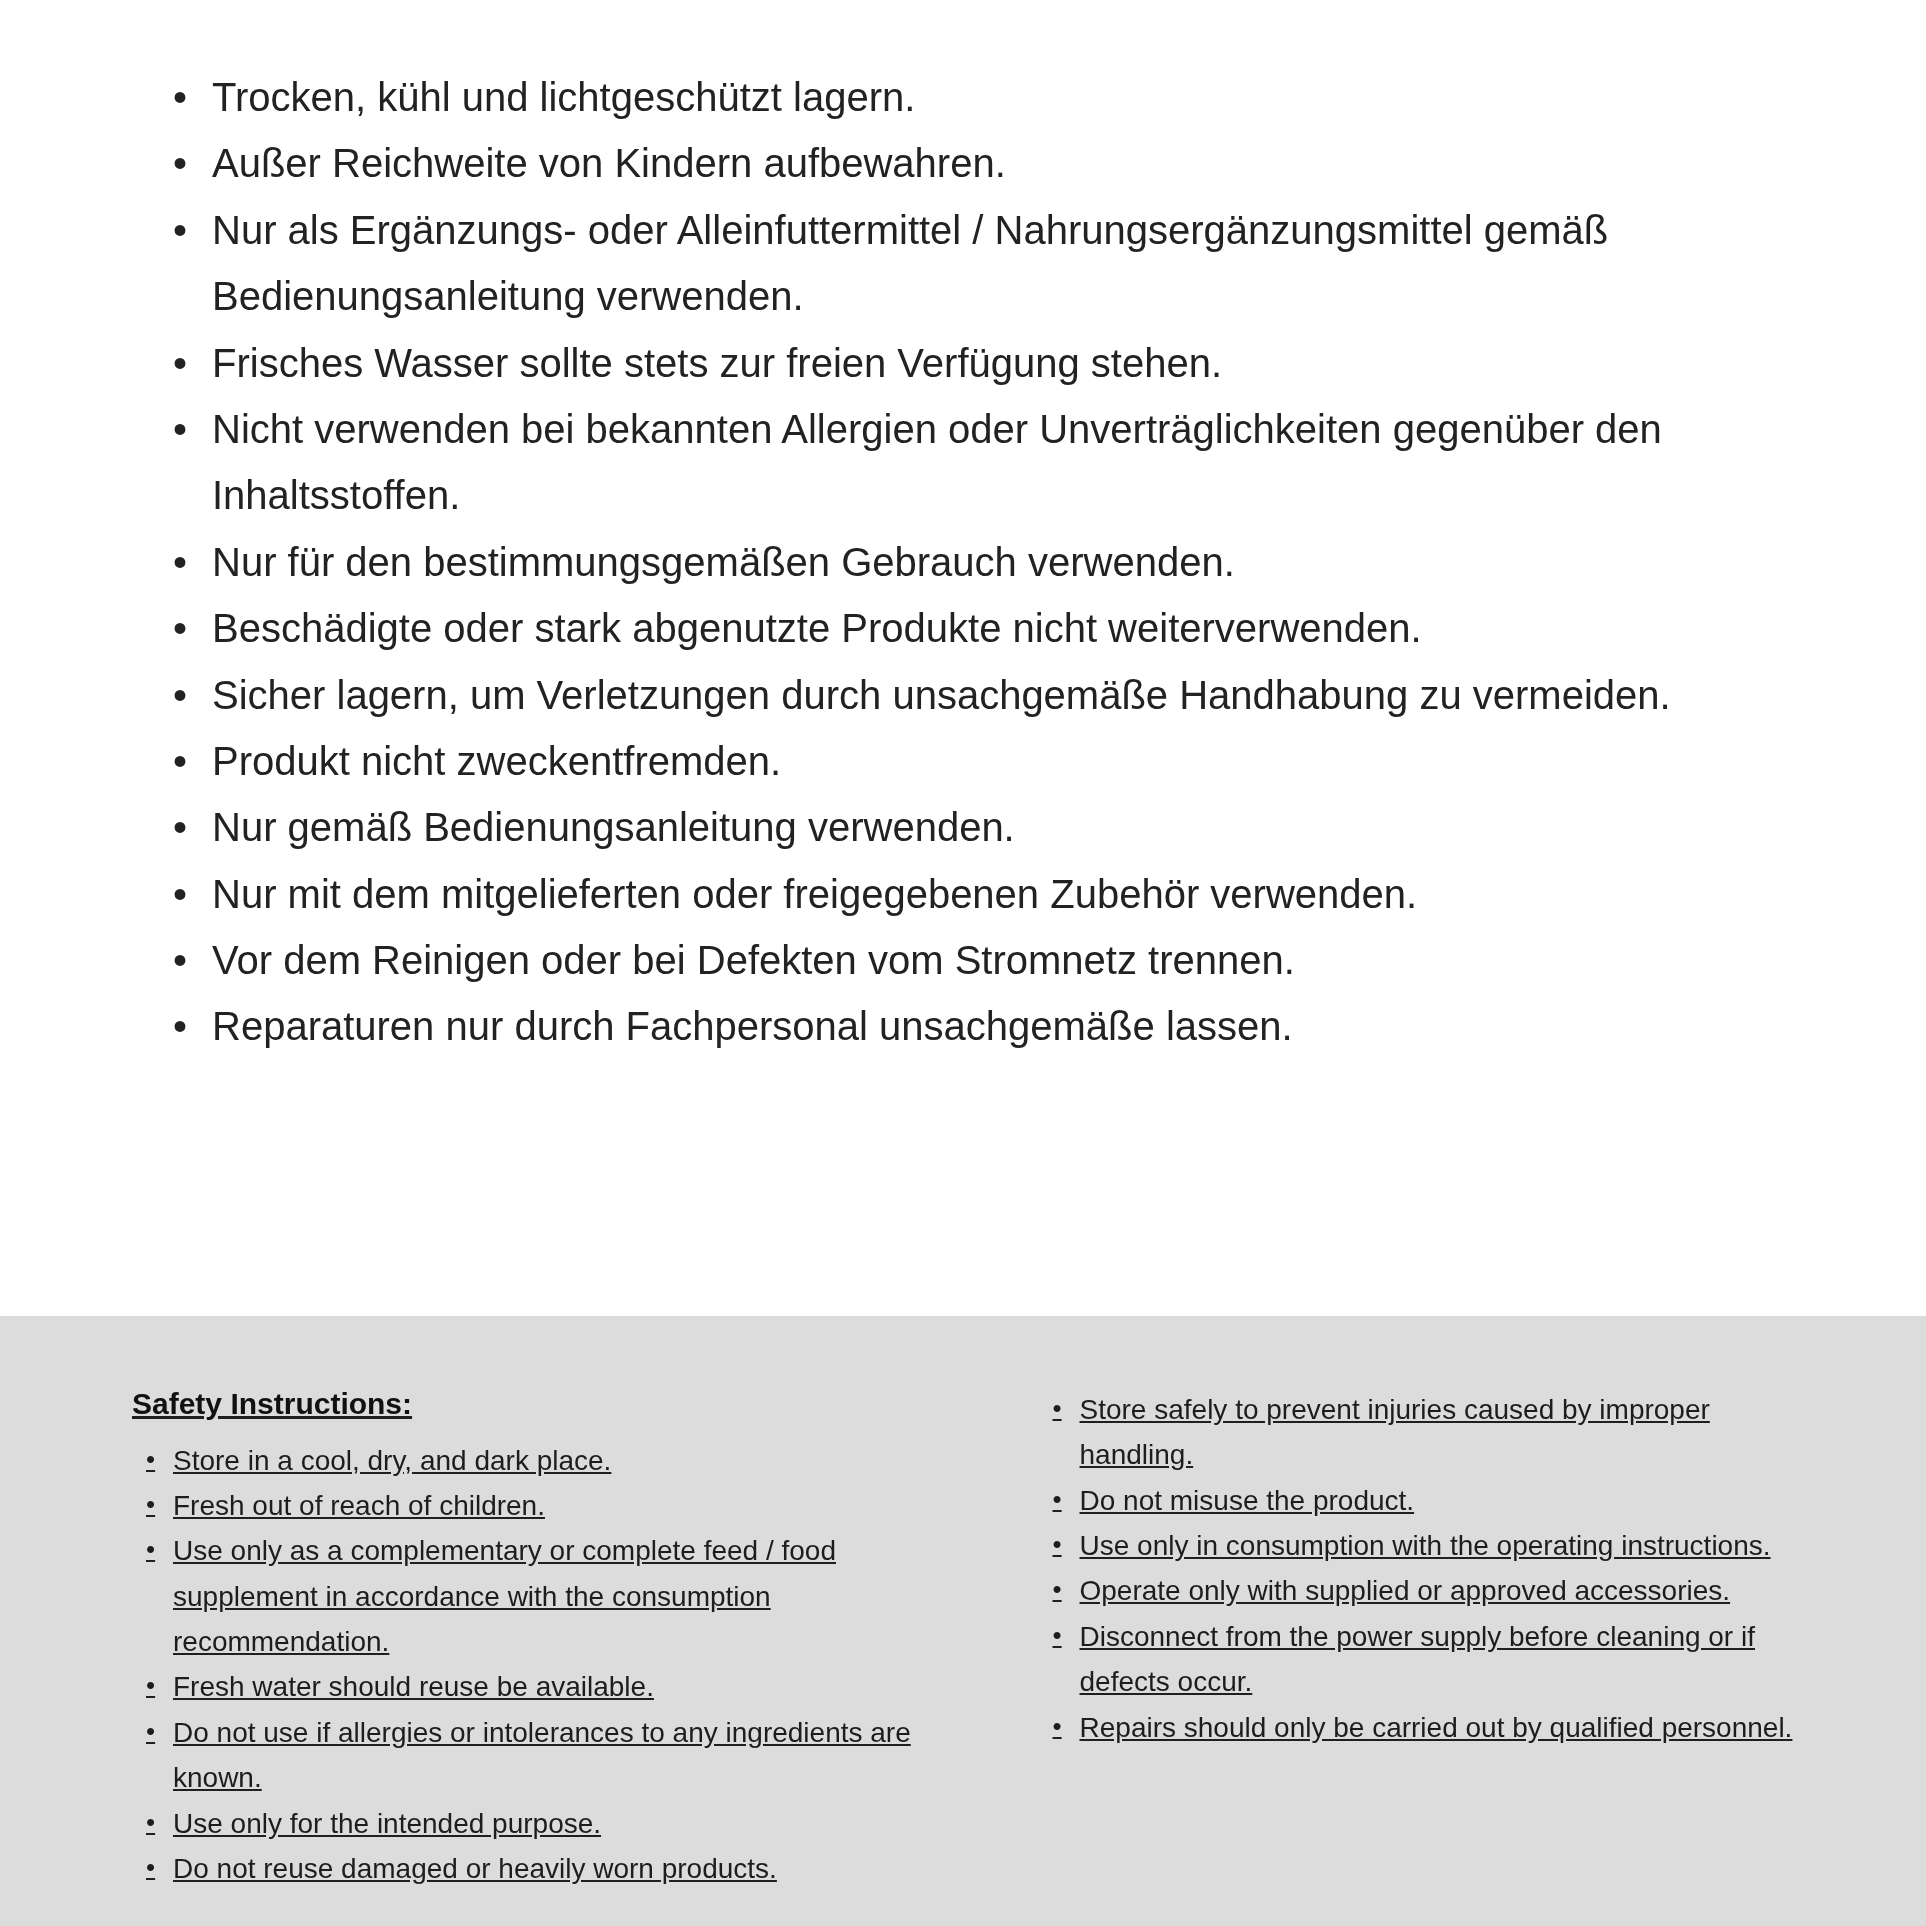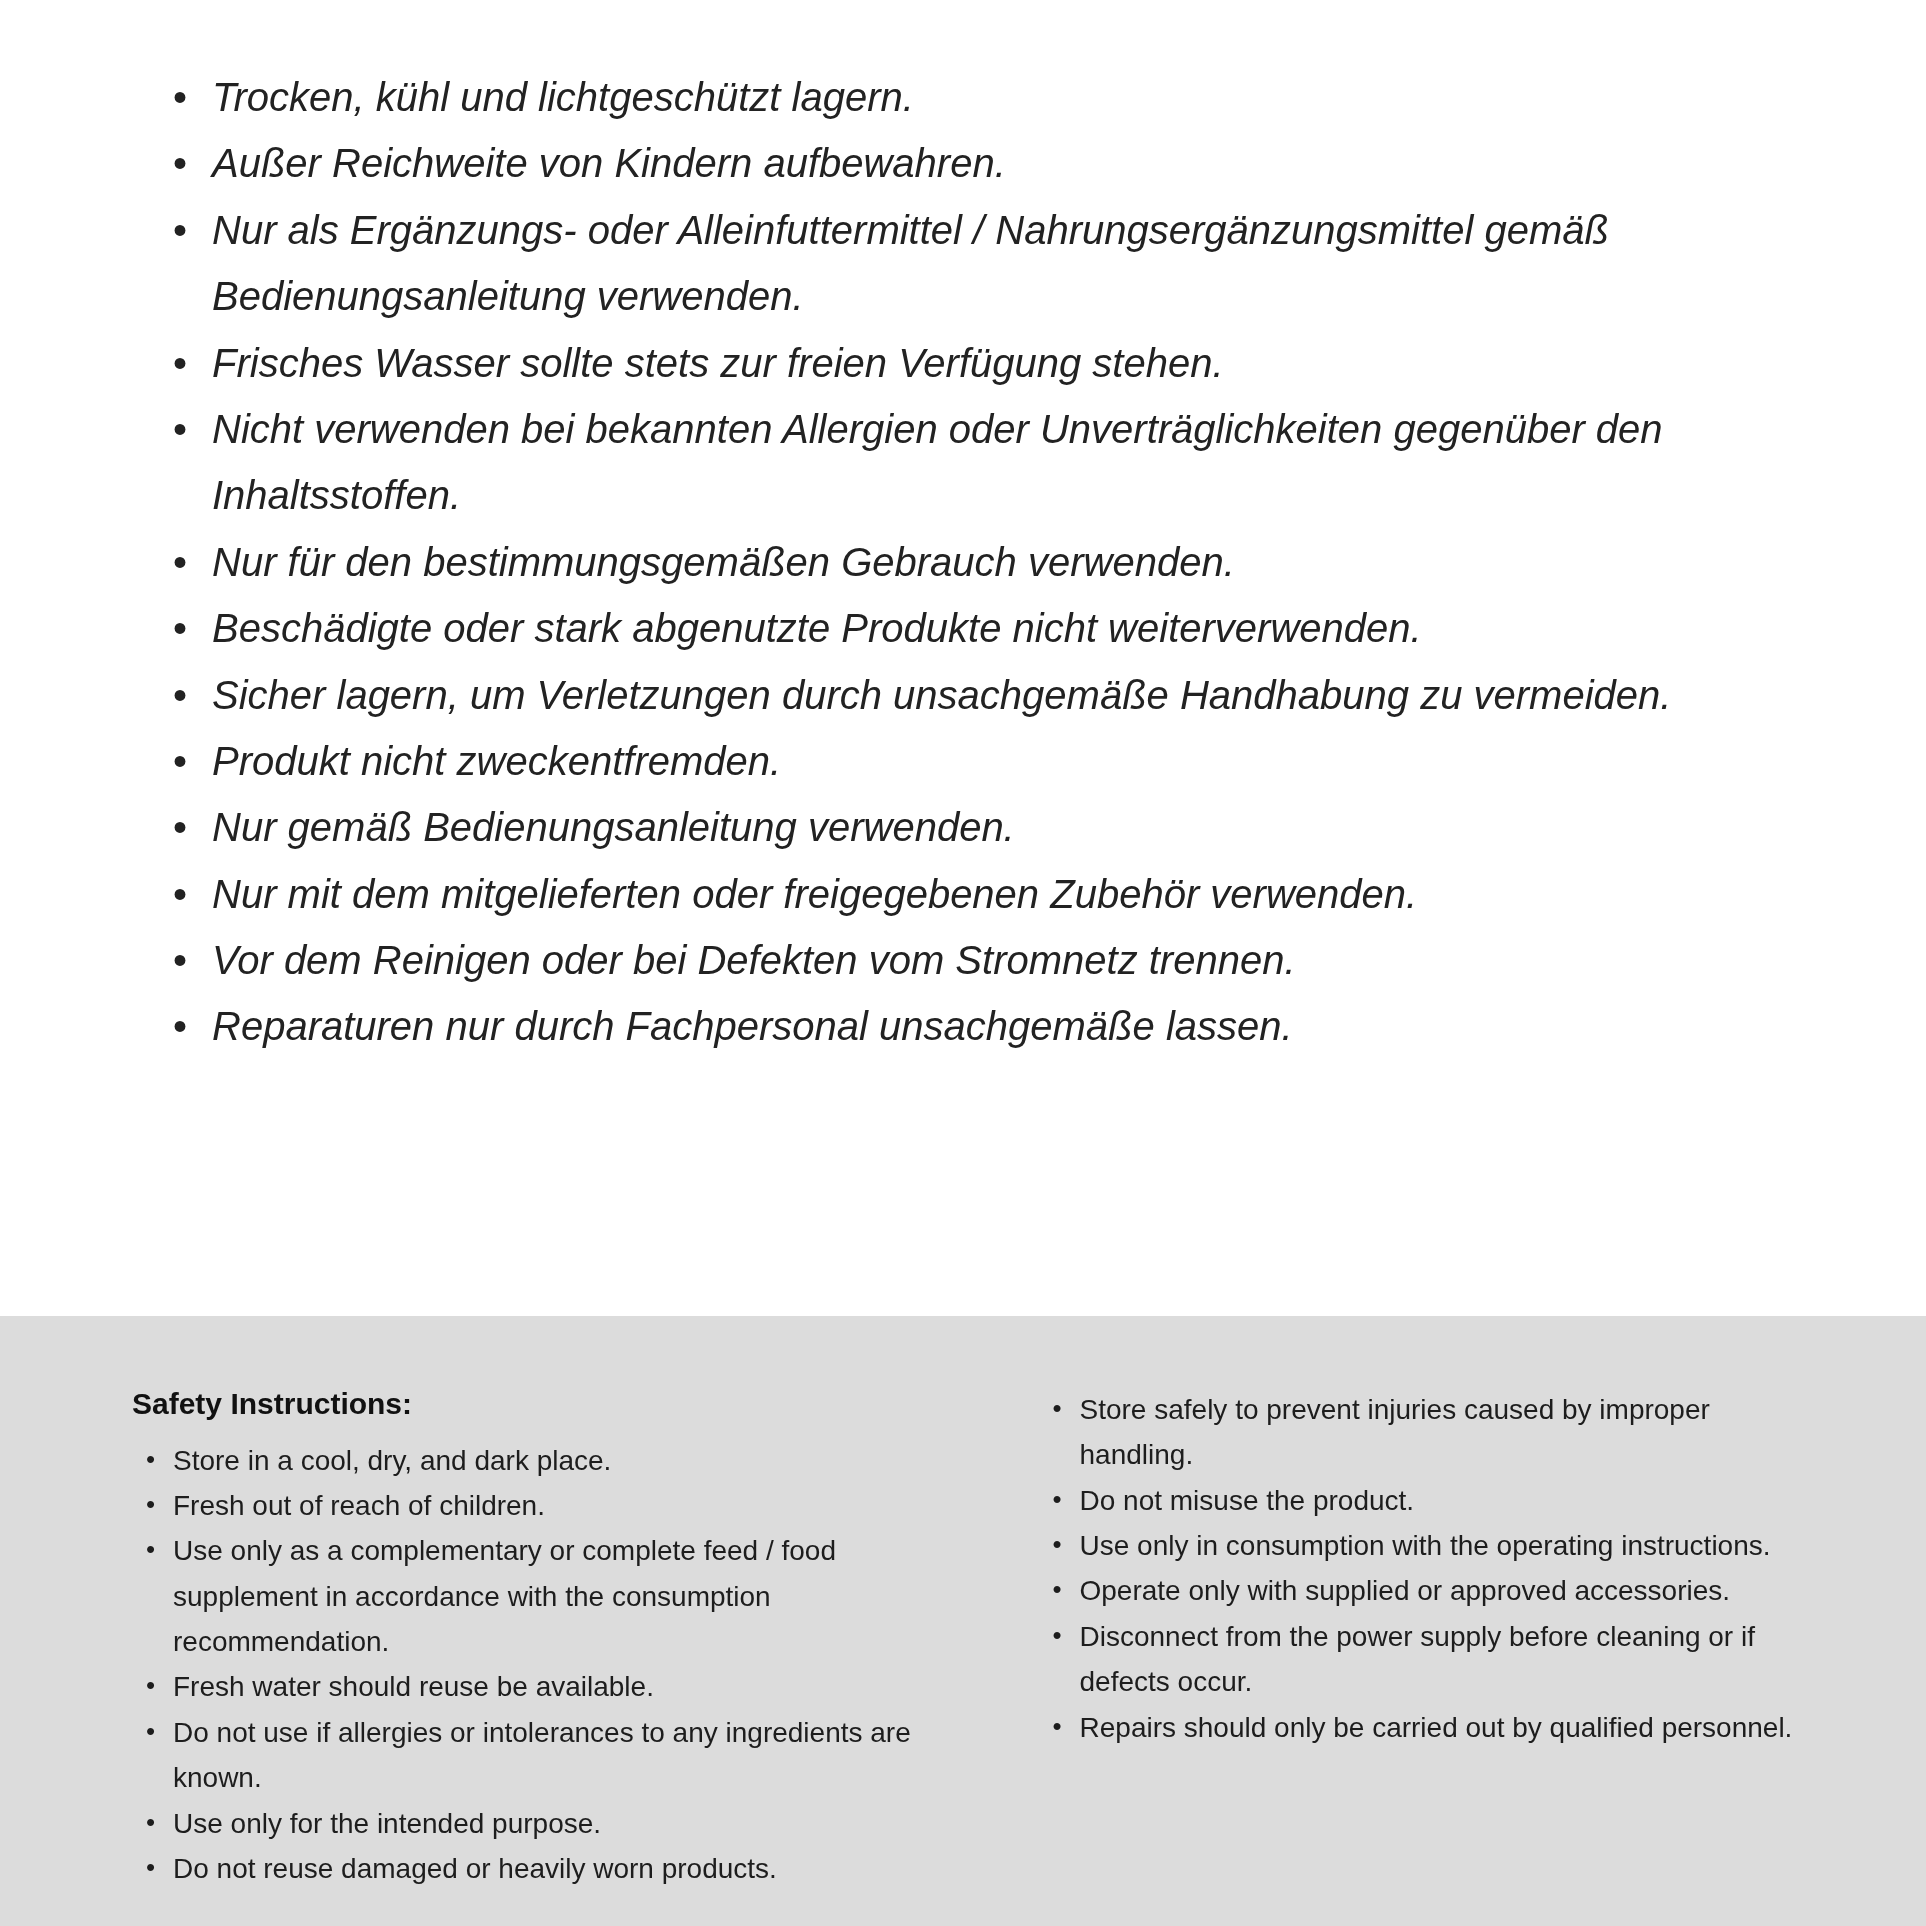--- a/index.html
+++ b/index.html
@@ -47,33 +47,33 @@
     font-size: 40px;
     line-height: 1.66;
     color: #222222;
   }
   ul.de-list .bullet {
     flex: 0 0 39px;
   }
   ul.de-list .item-text {
     flex: 1;
     max-width: 1605px;
-    font-style: italic;
   }
   
   .english-section {
     box-sizing: border-box;
     height: 610px;
     background: #dcdcdc;
     padding: 71px 96px 0 132px;
     display: flex;
     gap: 71px;
   }
   .english-col {
     box-sizing: border-box;
+    text-decoration: underline;
   }
   .english-col.left {
     width: 854px;
   }
   .english-col.right {
     width: 809px;
   }
   .english-title {
     margin: 0 0 16.7px 0;
     font-size: 30px;

